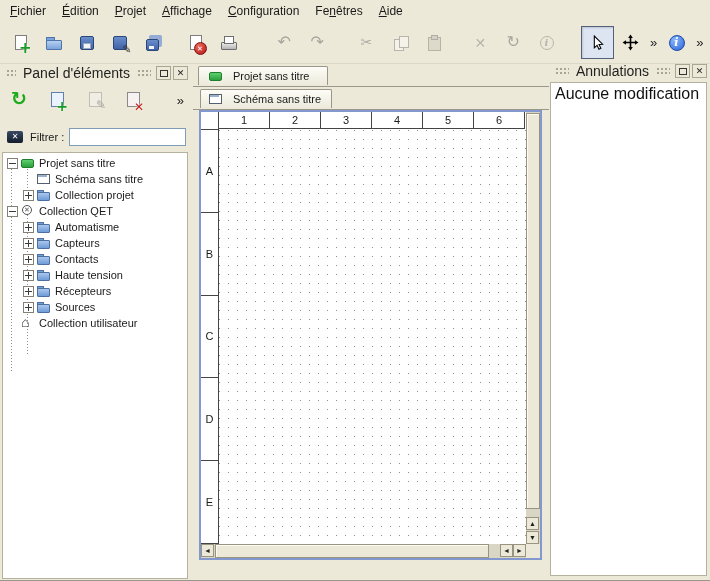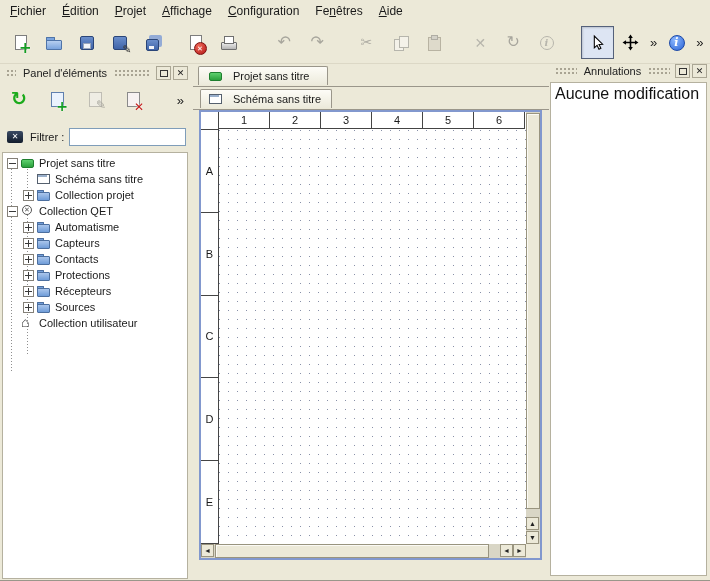--- a/index.html
+++ b/index.html
@@ -49,21 +49,21 @@
   .ic-paste::after{content:"";position:absolute;left:6px;top:1px;width:5px;height:3px;background:#b5b5b5;border:1px solid #666;}
   .ic-delete::after{content:"✕";position:absolute;left:3px;top:0;font:bold 14px/18px "DejaVu Sans",sans-serif;color:#777;}
   .ic-rotate::after{content:"↻";position:absolute;left:2px;top:-2px;font-size:16px;color:#555;}
   .ic-info-gray::before{content:"";position:absolute;left:2px;top:2px;width:12px;height:12px;border-radius:50%;border:1px solid #777;}
   .ic-info-gray::after{content:"i";position:absolute;left:2px;top:2px;width:14px;text-align:center;font:italic bold 10px/13px "DejaVu Serif",serif;color:#777;}
   .ic-info-blue::before{content:"";position:absolute;left:1px;top:1px;width:14px;height:14px;border-radius:50%;background:radial-gradient(circle at 35% 30%,#8cb8ff,#2a63d4);border:1px solid #1c49a8;}
   .ic-info-blue::after{content:"i";position:absolute;left:1px;top:2px;width:15px;text-align:center;font:italic bold 11px/14px "DejaVu Serif",serif;color:#fff;}
 
   
   .dock-header{display:flex;align-items:center;height:17px;padding:0 3px;gap:2px;}
-  .dock-title{font-size:11px;color:#222;white-space:nowrap;padding:0 2px;}
+  .dock-title{font-size:14px;color:#222;white-space:nowrap;padding:0 2px;}
   .grip{flex:1;height:7px;margin:0 3px;background-image:radial-gradient(#a9a493 1px,transparent 1.3px);background-size:4px 4px;}
   .grip.fixed{flex:none;width:10px;}
   .dkbtn{position:relative;width:15px;height:14px;border:1px solid #aaa694;background:#ece9d8;padding:0;flex:none;}
   .dkbtn-float::before{content:"";position:absolute;left:3px;top:3px;width:6px;height:5px;border:1px solid #333;}
   .dkbtn-close::before{content:"✕";position:absolute;inset:0;font-size:9px;line-height:12px;text-align:center;color:#222;}
 
   
   .left-dock{position:absolute;left:0;top:64px;width:191px;height:517px;}
   .panel-toolbar{position:absolute;left:0;top:19px;width:100%;height:34px;display:flex;align-items:center;gap:8px;padding:0 4px;box-sizing:border-box;}
   .pbtn{position:relative;width:30px;height:29px;border:1px solid transparent;background:transparent;display:flex;align-items:center;justify-content:center;padding:0;flex:none;}
@@ -295,21 +295,21 @@
       <div class="trow">
         <span class="ind l1"></span>
           <span class="exp plus"></span>
         <span class="ti ti-folder"></span>
         <span class="tlabel">Contacts</span>
       </div>
       <div class="trow">
         <span class="ind l1"></span>
           <span class="exp plus"></span>
         <span class="ti ti-folder"></span>
-        <span class="tlabel">Protections</span>
+        <span class="tlabel">Haute tension</span>
       </div>
       <div class="trow">
         <span class="ind l1"></span>
           <span class="exp plus"></span>
         <span class="ti ti-folder"></span>
         <span class="tlabel">Récepteurs</span>
       </div>
       <div class="trow">
         <span class="ind l1"></span>
           <span class="exp plus"></span>

